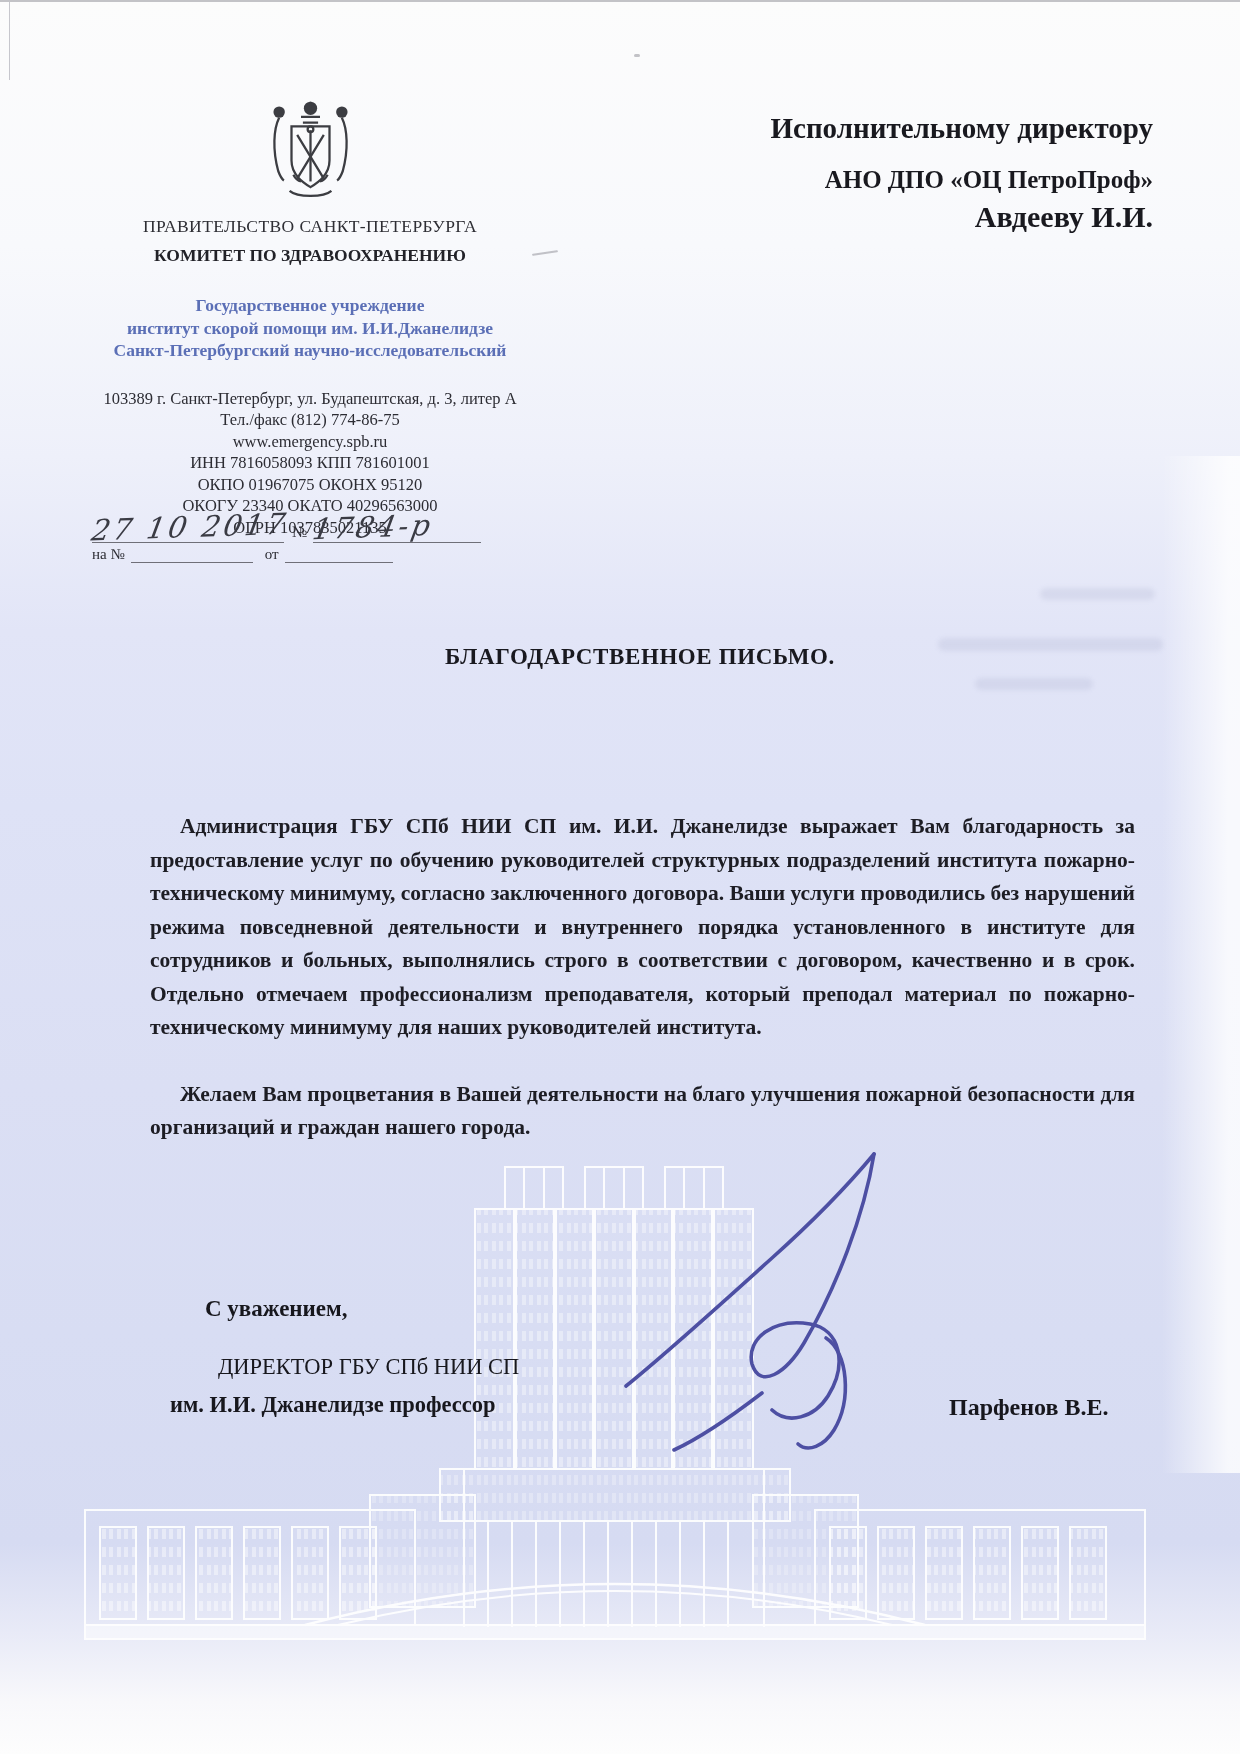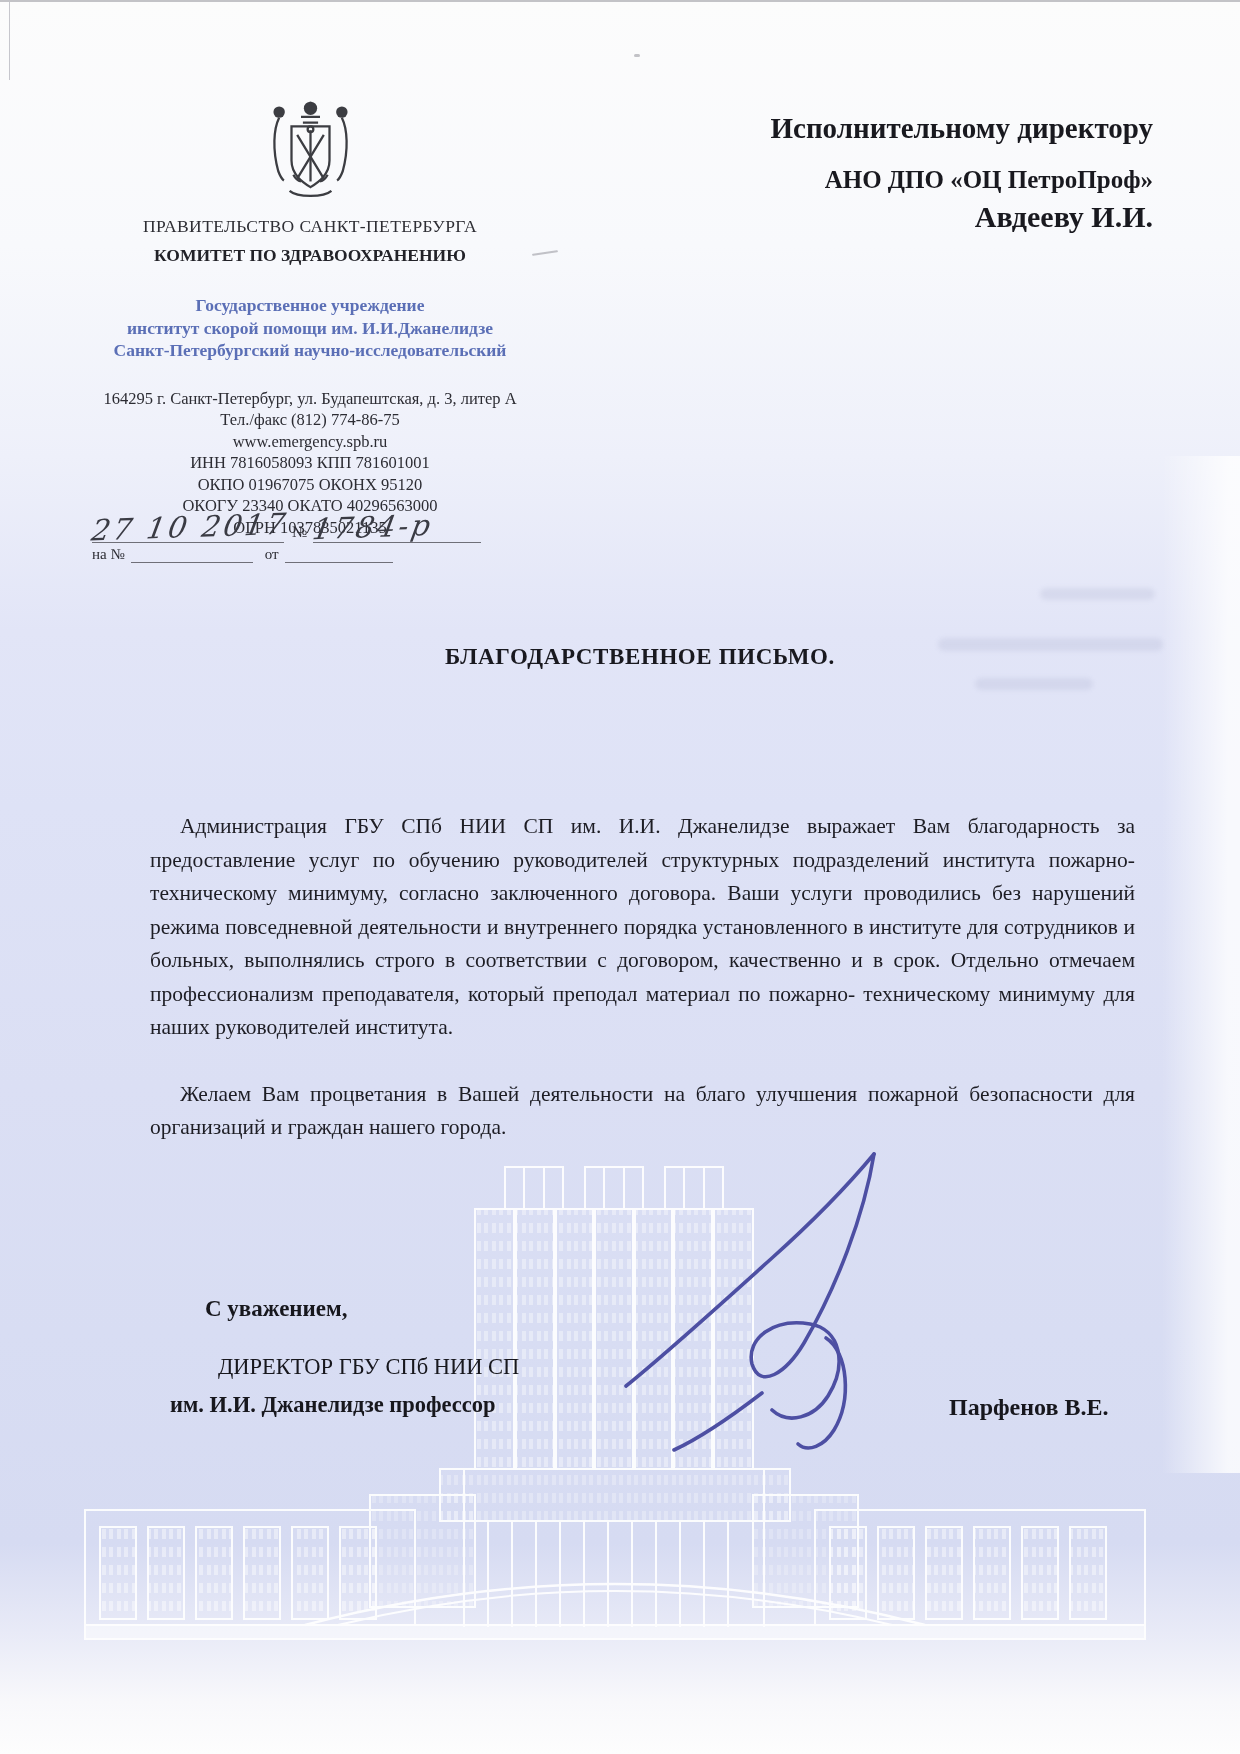--- a/index.html
+++ b/index.html
@@ -62,21 +62,21 @@
   .recipient .r2{ font-size:25px; font-weight:bold; margin-top:21px; }
   .recipient .r3{ font-size:30px; font-weight:bold; margin-top:6px; }
 
   
   .doc-title{ position:absolute; left:150px; top:644px; width:980px; text-align:center;
     font-size:23px; font-weight:bold; letter-spacing:.6px; color:#19191f; }
 
   
   .body-text{ position:absolute; left:150px; top:810px; width:985px;
     font-size:21.5px; line-height:33.5px; text-align:justify; color:#1d1d24; }
-  .body-text p{ margin:0; text-indent:30px; }
+  .body-text p{ margin:0; text-indent:30px;font-weight:bold; }
   .body-text p + p{ margin-top:33px; }
 
   
   .salutation{ position:absolute; left:205px; top:1296px; font-size:23px; font-weight:bold; color:#17171d; }
   .signer-line1{ position:absolute; left:218px; top:1354px; font-size:22.5px; font-weight:normal; color:#17171d; }
   .signer-line2{ position:absolute; left:170px; top:1392px; font-size:22.5px; font-weight:bold; color:#17171d; }
   .signer-name{ position:absolute; left:940px; top:1394px; font-size:24px; font-weight:bold; color:#17171d;margin-left:9px; }
   .signature-svg{ position:absolute; left:612px; top:1138px; }
 
   
@@ -189,21 +189,21 @@
       </g>
     </svg>
     <div class="gov-line">ПРАВИТЕЛЬСТВО САНКТ-ПЕТЕРБУРГА</div>
     <div class="committee-line">КОМИТЕТ ПО ЗДРАВООХРАНЕНИЮ</div>
     <div class="institution">
       <div>Государственное учреждение</div>
       <div>институт скорой помощи им. И.И.Джанелидзе</div>
       <div>Санкт-Петербургский научно-исследовательский</div>
     </div>
     <div class="address">
-      <div>164295 г. Санкт-Петербург, ул. Будапештская, д. 3, литер А</div>
+      <div>103389 г. Санкт-Петербург, ул. Будапештская, д. 3, литер А</div>
       <div>Тел./факс (812) 774-86-75</div>
       <div>www.emergency.spb.ru</div>
       <div>ИНН 7816058093 КПП 781601001</div>
       <div>ОКПО 01967075 ОКОНХ 95120</div>
       <div>ОКОГУ 23340 ОКАТО 40296563000</div>
       <div>ОГРН 1037835021135</div>
     </div>
   </div>
 
   <div class="reference">

